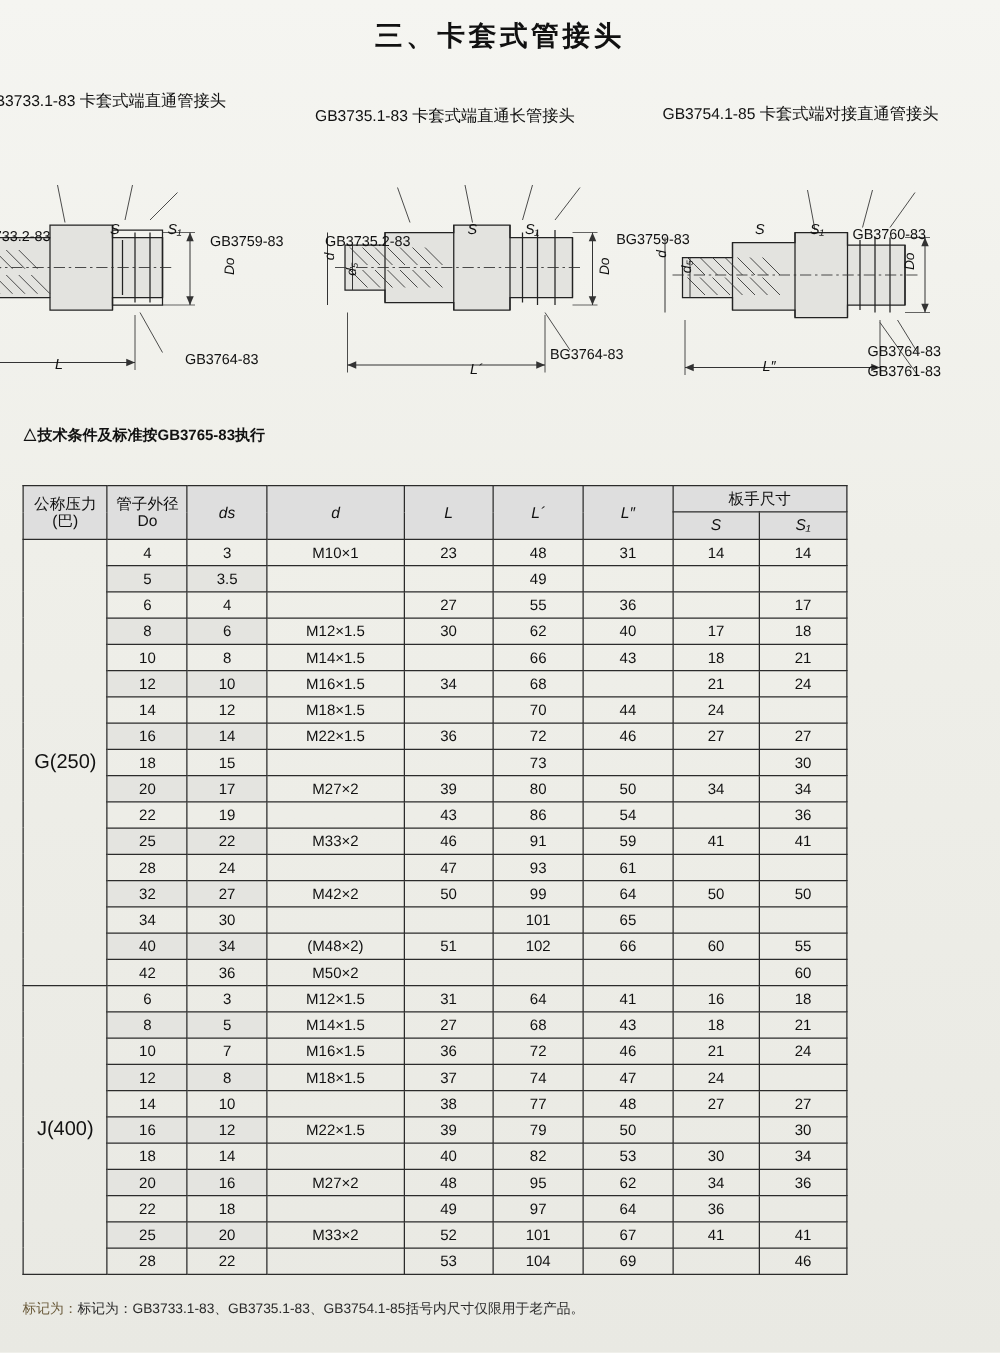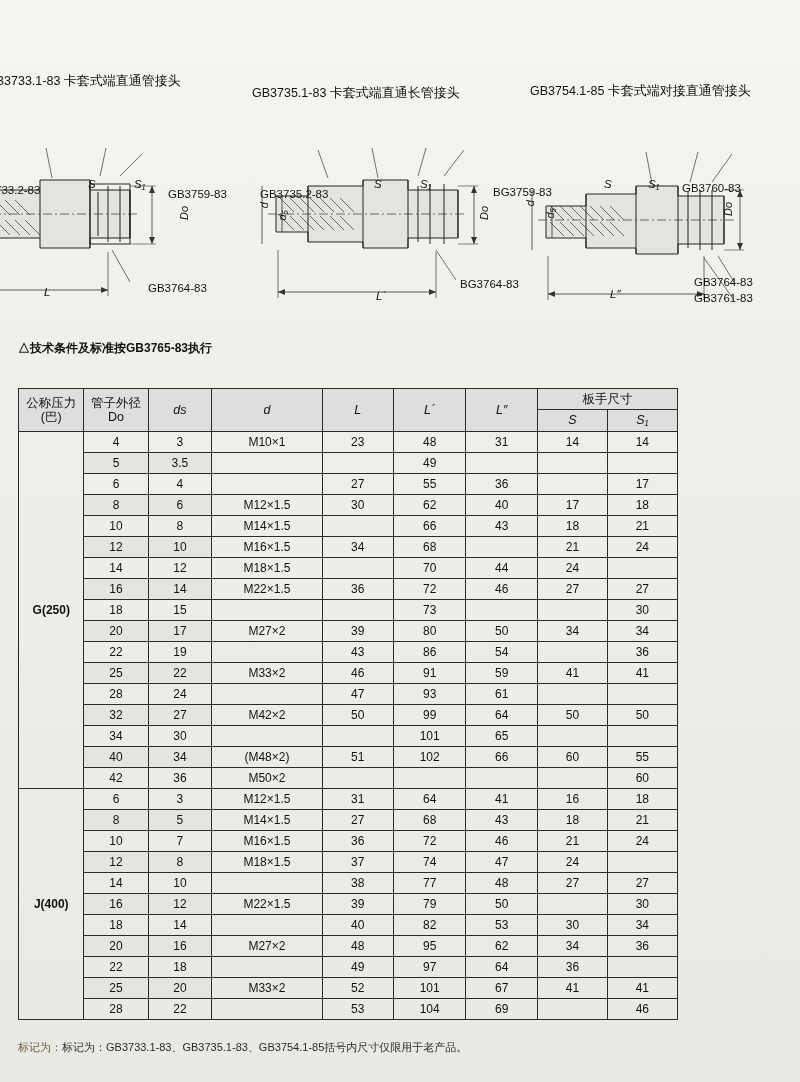--- a/index.html
+++ b/index.html
@@ -51,34 +51,35 @@
   .col-do{width:68px;}
   .col-ds{width:68px;}
   .col-d{width:118px;}
   .col-L{width:78px;}
   .col-L1{width:78px;}
   .col-L2{width:78px;}
   .col-S{width:76px;}
   .col-S1{width:76px;}
   .shade{background:#dedede;}
   .grey{background:#e4e4e0;}
-  .pcol{font-size:12px;font-weight:bold;}
+  .pcol{font-size:16px;}
 
   .footer{
     position:absolute;left:18px;top:1040px;width:764px;
     font-size:11px;line-height:1.35;color:#2a2a2a;
   }
   .footer .line{white-space:nowrap;overflow:hidden;}
   .footer .mark{color:#6a5a3a;}
 </style>
 </head>
 <body>
 
 <div class="page">
 
+  <div class="title">三、卡套式管接头</div>
 
   <div class="drawings">
 
     <div class="dwg-head" style="left:-14px;top:12px;">
       <span>GB3733.1-83</span>
       <span class="cn">卡套式端直通管接头</span>
     </div>
     <div class="dwg-head" style="left:252px;top:24px;">
       <span>GB3735.1-83</span>
       <span class="cn">卡套式端直通长管接头</span>
@@ -157,21 +158,21 @@
         <path d="M190 66 L210 66 M190 124 L210 124" stroke="#333" stroke-width="0.6"></path>
 
         <path d="M-6 66 L-6 124" stroke="#333" stroke-width="0.8"></path>
         <path d="M14 76 L14 112" stroke="#333" stroke-width="0.8"></path>
       </g>
     </svg>
     <div class="lbl" style="left:260px;top:128px;">GB3735.2-83</div>
     <div class="lbl" style="left:374px;top:118px;font-style:italic;">S</div>
     <div class="lbl" style="left:420px;top:118px;font-style:italic;">S₁</div>
     <div class="lbl" style="left:458px;top:126px;padding-left:35px;">BG3759-83</div>
-    <div class="lbl" style="left:460px;top:218px;">BG3764-83</div>
+    <div class="lbl" style="left:440px;top:218px;">BG3764-83</div>
     <div class="lbl" style="left:376px;top:230px;font-style:italic;">L´</div>
     <div class="vlbl" style="left:478px;top:146px;font-style:italic;">Do</div>
     <div class="vlbl" style="left:258px;top:142px;font-style:italic;">d</div>
     <div class="vlbl sm" style="left:276px;top:150px;font-style:italic;">d₅</div>
 
     <svg class="fig" style="left:528px;top:68px;" width="250" height="200" viewBox="0 0 250 200">
       <g stroke="#222" fill="none" stroke-width="1">
         <path d="M18 78 L58 78 L58 66 L108 66 L108 58 L150 58 L150 68 L196 68 L196 116 L150 116 L150 126 L108 126 L108 120 L58 120 L58 110 L18 110 Z" fill="#e3e3df"></path>
         <path d="M58 66 L58 120 M108 58 L108 126 M150 58 L150 126 M196 68 L196 116"></path>
         <path d="M160 64 L160 120 M172 62 L172 122 M184 62 L184 122"></path>

